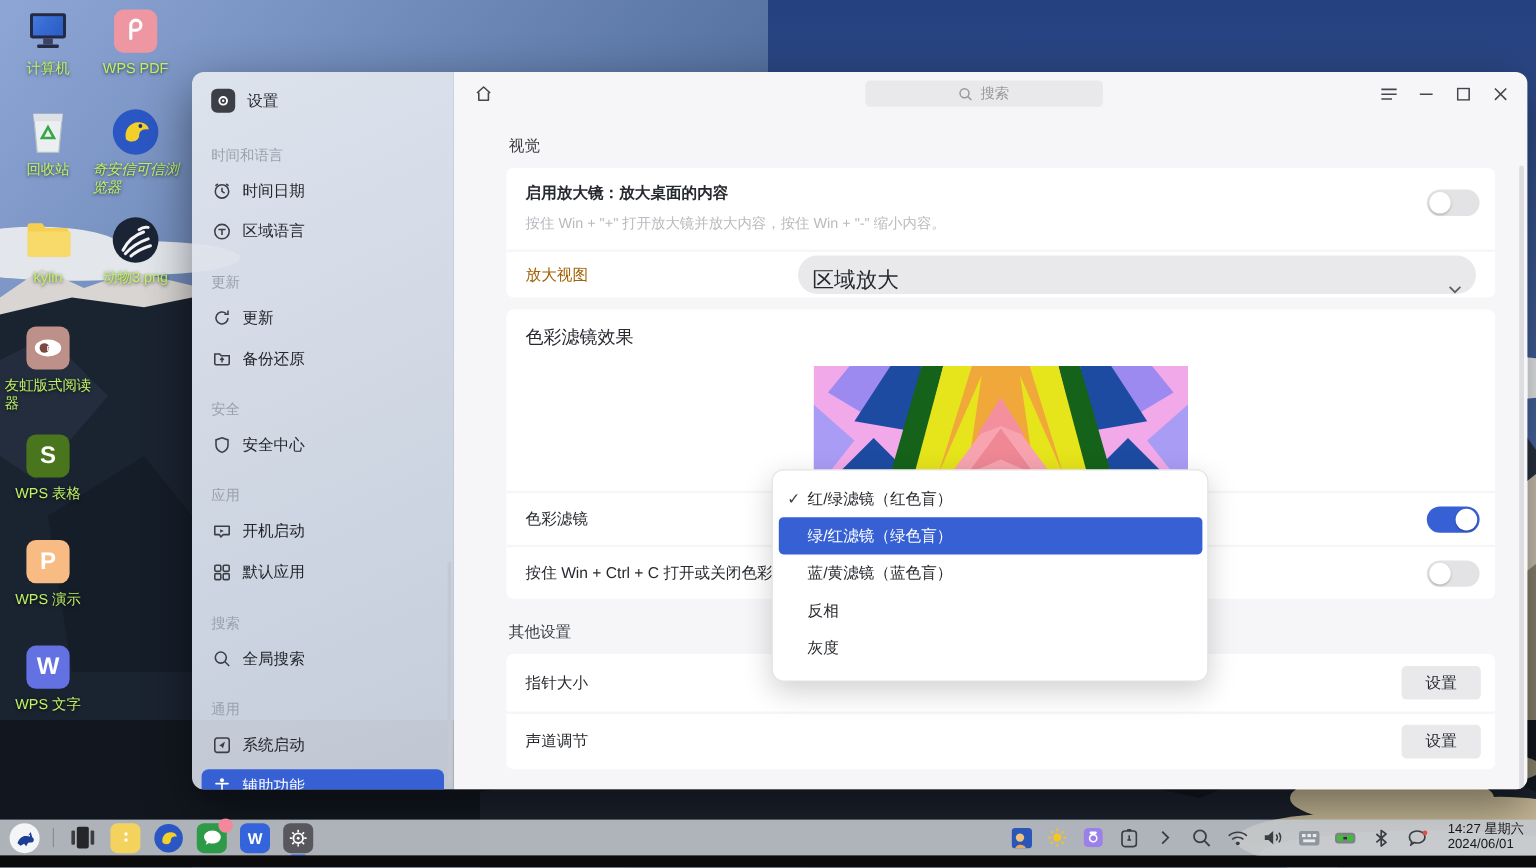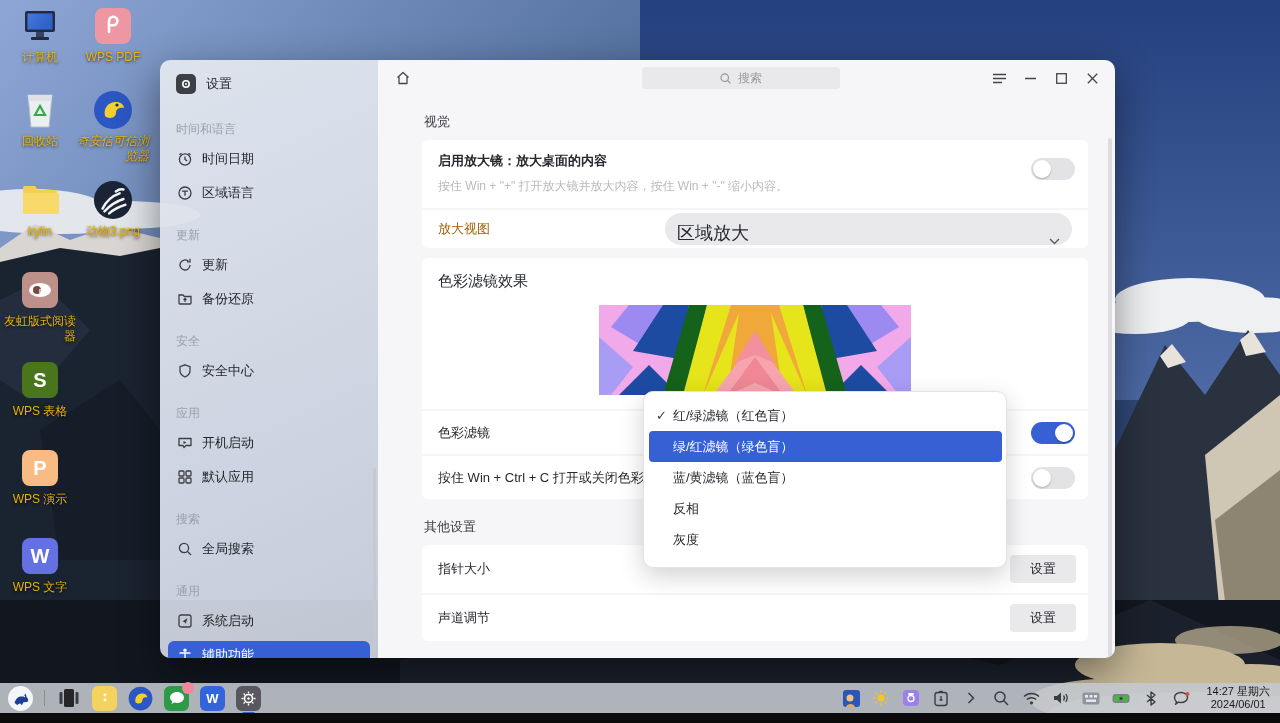--- a/index.html
+++ b/index.html
@@ -3,27 +3,27 @@
 <meta charset="utf-8">
 <style>
   * { margin:0; padding:0; box-sizing:border-box; }
   html,body { width:1280px; height:723px; overflow:hidden; font-family:"Liberation Sans","DejaVu Sans",sans-serif; }
   .stage { position:relative; width:1280px; height:723px; background:#2f4c8f; overflow:hidden; }
   .wallpaper { position:absolute; left:0; top:0; z-index:0; }
 
   
   .dicon { position:absolute; width:86px; display:flex; flex-direction:column; align-items:center; z-index:1; cursor:default; }
   .dicon .ic { width:40px; height:40px; display:flex; align-items:center; justify-content:center; }
-  .dicon .lbl { margin-top:4px; font-size:12px; color:#eab308; text-align:right; line-height:15px;
+  .dicon .lbl { margin-top:4px; font-size:12px; color:#bef264; text-align:left; line-height:15px;
                 text-shadow:0 1px 3px rgba(0,0,0,.75); }
   .appsq { width:36px; height:36px; border-radius:8px; display:flex; align-items:center; justify-content:center;
            color:#fff; font-weight:bold; font-size:20px; }
 
   
-  .window { position:absolute; left:160px; top:60px; width:955px; height:598px; z-index:5;
+  .window { position:absolute; left:160px; top:60px; width:1113px; height:598px; z-index:5;
             border-radius:10px; box-shadow:0 14px 40px rgba(0,0,0,.45); display:flex; overflow:hidden; }
   .sidebar { width:218px; flex:0 0 218px; position:relative;
              background:linear-gradient(160deg, rgba(226,231,239,.95), rgba(205,212,224,.93));
              padding:8px 0 0 0; }
   .stitle { display:flex; align-items:center; gap:10px; height:32px; padding:0 16px; }
   .stitle .gearbox { width:20px; height:20px; border-radius:5px; background:#3c3f46; display:flex; align-items:center; justify-content:center; }
   .stitle span { font-size:13px; color:#1f2329; }
   .sgroup { margin:21px 16px 2px 16px; font-size:12px; color:#9aa1ab; }
   .sitem { margin:7px 8px 0 8px; height:27px; border-radius:6px; display:flex; align-items:center; gap:9px;
            padding:0 9px; font-size:13px; color:#23262b; cursor:pointer; }
@@ -80,21 +80,21 @@
              background:rgba(196,200,207,.88); display:flex; align-items:center; }
   .blackbar { position:absolute; left:0; top:713px; width:1280px; height:10px; background:#0b0b0c; z-index:11; }
   .tb-left { display:flex; align-items:center; gap:11px; padding-left:8px; }
   .startbtn { width:25px; height:25px; border-radius:50%; background:#f4f5f7; display:flex; align-items:center; justify-content:center; cursor:pointer; }
   .tb-sep { width:1px; height:16px; background:rgba(90,95,105,.45); }
   .tbicon { width:25px; height:25px; border-radius:6px; display:flex; align-items:center; justify-content:center; cursor:pointer; position:relative; }
   .tbicon .badge { position:absolute; top:-4px; right:-5px; min-width:12px; height:12px; border-radius:6px; background:#f3879b; }
   .tbicon .runbar { position:absolute; bottom:-4px; left:6px; width:13px; height:3px; border-radius:2px; background:#3760d5; }
   .tray { margin-left:auto; display:flex; align-items:center; gap:12px; padding-right:10px; }
   .trayic { width:18px; height:18px; display:flex; align-items:center; justify-content:center; cursor:pointer; position:relative; }
-  .clock { text-align:center; font-size:11px; color:#17181a; line-height:13px; cursor:pointer; padding-left:4px; }
+  .clock { text-align:left; font-size:11px; color:#17181a; line-height:13px; cursor:pointer; padding-left:4px; }
 </style>
 </head>
 <body>
 
 <div class="stage">
 
   <svg class="wallpaper" width="1280" height="723">
     <defs>
       <linearGradient id="sky" x1="0" y1="0" x2="1" y2="0.45">
         <stop offset="0" stop-color="#8ea6d6"></stop>

